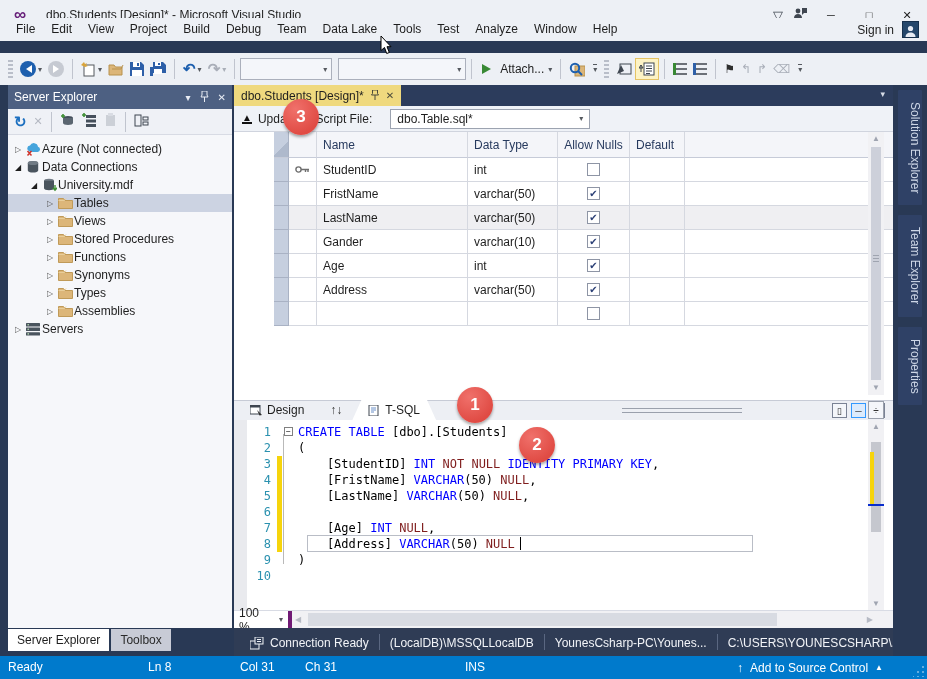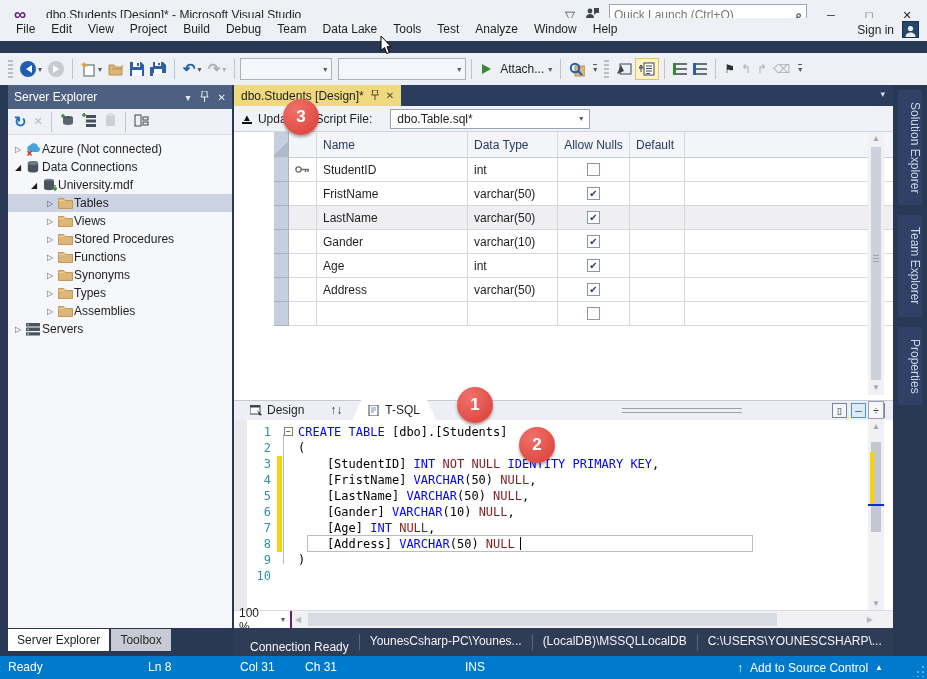--- a/index.html
+++ b/index.html
@@ -124,29 +124,29 @@
 .ed-sb{position:absolute;left:634px;top:335px;width:16px;height:190px;background:#F1F1F4;}
 .split-handle{position:absolute;left:634px;top:316px;width:16px;height:18px;border:1px solid #9AA0AC;background:#F4F6FA;color:#333;font-size:10px;display:flex;align-items:center;justify-content:center;}
 .ed-sb .up{position:absolute;top:2px;left:0;width:16px;text-align:center;color:#9FA4B0;font-size:8px;}
 .ed-sb .down{position:absolute;bottom:2px;left:0;width:16px;text-align:center;color:#9FA4B0;font-size:8px;}
 .ed-sb .ymark{position:absolute;left:2px;top:32px;width:4px;height:52px;background:#F6D40C;}
 .ed-sb .thumb{position:absolute;left:3px;top:22px;width:10px;height:90px;background:#C5C7CE;}
 .ed-sb .bline{position:absolute;left:0;top:84px;width:16px;height:2px;background:#0A2ECC;}
 
 
 .ed-status{position:absolute;left:0;top:525px;width:659px;height:18px;background:#FFFFFF;border-top:1px solid #D8DBE4;display:flex;align-items:center;}
-.zoombox{width:58px;height:17px;border-right:2px solid #701a75;display:flex;align-items:center;padding:0 5px;gap:6px;}
+.zoombox{width:58px;height:17px;border-right:4px solid #701a75;display:flex;align-items:center;padding:0 5px;gap:6px;}
 .hsb{flex:1;height:17px;background:#F1F1F4;position:relative;}
 .hsb .la{position:absolute;left:3px;top:4px;color:#B6BAC4;font-size:8px;}
 .hsb .ra{position:absolute;right:20px;top:4px;color:#B6BAC4;font-size:8px;}
 .hsb .ht{position:absolute;left:16px;top:2px;height:13px;width:78%;background:#D8DBE2;}
 
 
 .connbar{position:absolute;left:234px;top:628px;width:659px;height:28px;background:#2F3C55;color:#F2F4F8;display:flex;align-items:center;padding-left:6px;}
-.cseg{display:flex;align-items:flex-end;padding:0 10px;height:16px;border-right:1px solid #5A6781;gap:6px;white-space:nowrap;flex-direction:column;}
+.cseg{display:flex;align-items:flex-end;padding:0 10px;height:16px;border-right:1px solid #5A6781;gap:6px;white-space:nowrap;}
 .cseg:last-child{border-right:none;}
 .statusbar{position:absolute;left:0;top:656px;width:927px;height:23px;background:#007ACC;color:#FFFFFF;display:flex;align-items:center;}
 .st{position:absolute;top:0;height:23px;line-height:23px;}
 .sc-right{position:absolute;right:44px;top:0;height:23px;display:flex;align-items:center;gap:7px;}
 .sgrip{position:absolute;right:2px;bottom:2px;width:12px;height:12px;background:
  radial-gradient(circle at 10px 2px,#66AEE0 1.2px,transparent 1.5px),
  radial-gradient(circle at 10px 7px,#66AEE0 1.2px,transparent 1.5px),
  radial-gradient(circle at 5px 7px,#66AEE0 1.2px,transparent 1.5px),
  radial-gradient(circle at 10px 12px,#66AEE0 1.2px,transparent 1.5px),
  radial-gradient(circle at 5px 12px,#66AEE0 1.2px,transparent 1.5px),
@@ -173,24 +173,20 @@
     <div class="title-text">dbo.Students [Design]* - Microsoft Visual Studio</div>
     <div class="title-right">
       <span class="tb-ico">▽</span>
       <span class="tb-ico">
         <svg width="14" height="13" viewBox="0 0 14 13">
             <circle cx="5" cy="4" r="2.4" fill="#3F4650"></circle>
             <path d="M1 11c0-2.4 1.8-4 4-4s4 1.6 4 4z" fill="#3F4650"></path>
             <path d="M9 1h5v5h-3l-2 2z" fill="#3F4650"></path>
           </svg>
       </span>
-      <div class="quick">
-        <input placeholder="Quick Launch (Ctrl+Q)" style="">
-        <span class="mag">⌕</span>
-      </div>
       <span class="winbtn">─</span>
       <span class="winbtn">□</span>
       <span class="winbtn">✕</span>
     </div>
   </div>
 
   <div class="menubar">
     <div id="menu-items" style="display:flex;">
         <span class="menu-item">File</span>
         <span class="menu-item">Edit</span>
@@ -670,21 +666,21 @@
     </div>
 
     <div class="editor" id="editor">
       <div class="ed-margin"></div>
       <div class="oguide"></div>
     <div class="crow" style="top: 4px;"><span class="ln">1</span><span class="chg"></span><span class="outcol"><span class="obox">−</span></span><span class="codetxt"><span class="tok-k">CREATE TABLE</span><span class="tok-p"> [dbo].[Students]</span></span></div>
         <div class="crow" style="top: 20px;"><span class="ln">2</span><span class="chg"></span><span class="outcol"></span><span class="codetxt"><span class="tok-p">(</span></span></div>
         <div class="crow" style="top: 36px;"><span class="ln">3</span><span class="chg on"></span><span class="outcol"></span><span class="codetxt"><span class="tok-p">    [StudentID] </span><span class="tok-k">INT</span><span class="tok-p"> </span><span class="tok-g">NOT NULL</span><span class="tok-p"> </span><span class="tok-k">IDENTITY</span><span class="tok-p"> </span><span class="tok-k">PRIMARY KEY</span><span class="tok-p">,</span></span></div>
         <div class="crow" style="top: 52px;"><span class="ln">4</span><span class="chg on"></span><span class="outcol"></span><span class="codetxt"><span class="tok-p">    [FristName] </span><span class="tok-k">VARCHAR</span><span class="tok-p">(50) </span><span class="tok-g">NULL</span><span class="tok-p">,</span></span></div>
         <div class="crow" style="top: 68px;"><span class="ln">5</span><span class="chg on"></span><span class="outcol"></span><span class="codetxt"><span class="tok-p">    [LastName] </span><span class="tok-k">VARCHAR</span><span class="tok-p">(50) </span><span class="tok-g">NULL</span><span class="tok-p">,</span></span></div>
-        <div class="crow" style="top: 84px;"><span class="ln">6</span><span class="chg on"></span><span class="outcol"></span><span class="codetxt"><span class="tok-p">    [Gander] </span><span class="tok-k">VARCHAR</span><span class="tok-p">(10) </span><span class="tok-g">NULL</span><span class="tok-p">,</span></span></div>
+        <div class="crow" style="top: 84px;"><span class="ln">6</span><span class="chg on"></span><span class="outcol"></span></div>
         <div class="crow" style="top: 100px;"><span class="ln">7</span><span class="chg on"></span><span class="outcol"></span><span class="codetxt"><span class="tok-p">    [Age] </span><span class="tok-k">INT</span><span class="tok-p"> </span><span class="tok-g">NULL</span><span class="tok-p">,</span></span></div>
         <div class="crow" style="top: 116px;"><span class="ln">8</span><span class="chg on"></span><span class="outcol"></span><span class="codetxt"><span class="tok-p">    [Address] </span><span class="tok-k">VARCHAR</span><span class="tok-p">(50) </span><span class="tok-g">NULL</span></span><div class="curbox"></div><div class="caret"></div></div>
         <div class="crow" style="top: 132px;"><span class="ln">9</span><span class="chg"></span><span class="outcol"></span><span class="codetxt"><span class="tok-p">)</span></span></div>
         <div class="crow" style="top: 148px;"><span class="ln">10</span><span class="chg"></span><span class="outcol"></span><span class="codetxt"></span></div>
       </div>
     <div class="split-handle">÷</div>
     <div class="ed-sb">
       <span class="up">▲</span>
       <div class="thumb"></div>
       <div class="ymark"></div>
@@ -708,22 +704,22 @@
   <div class="connbar">
     <div class="cseg">
       <svg width="14" height="13" viewBox="0 0 14 13">
           <rect x="0" y="4" width="9" height="8" fill="none" stroke="#F2F4F8"></rect>
           <rect x="5" y="0" width="8" height="7" fill="#2F3C55" stroke="#F2F4F8"></rect>
           <path d="M7 2.5h4M7 4.5h4" stroke="#F2F4F8"></path>
         </svg>
       <span>Connection Ready</span>
     </div>
     <div id="conn-items" style="display:flex;height:100%;align-items:center;">
+        <div class="cseg">(LocalDB)\MSSQLLocalDB</div>
         <div class="cseg">YounesCsharp-PC\Younes...</div>
-        <div class="cseg">(LocalDB)\MSSQLLocalDB</div>
         <div class="cseg">C:\USERS\YOUNESCSHARP\...</div>
       </div>
   </div>
 
   <div class="statusbar">
     <span class="st" style="left:8px;">Ready</span>
     <span class="st" style="left:148px;">Ln 8</span>
     <span class="st" style="left:240px;">Col 31</span>
     <span class="st" style="left:305px;">Ch 31</span>
     <span class="st" style="left:465px;">INS</span>

